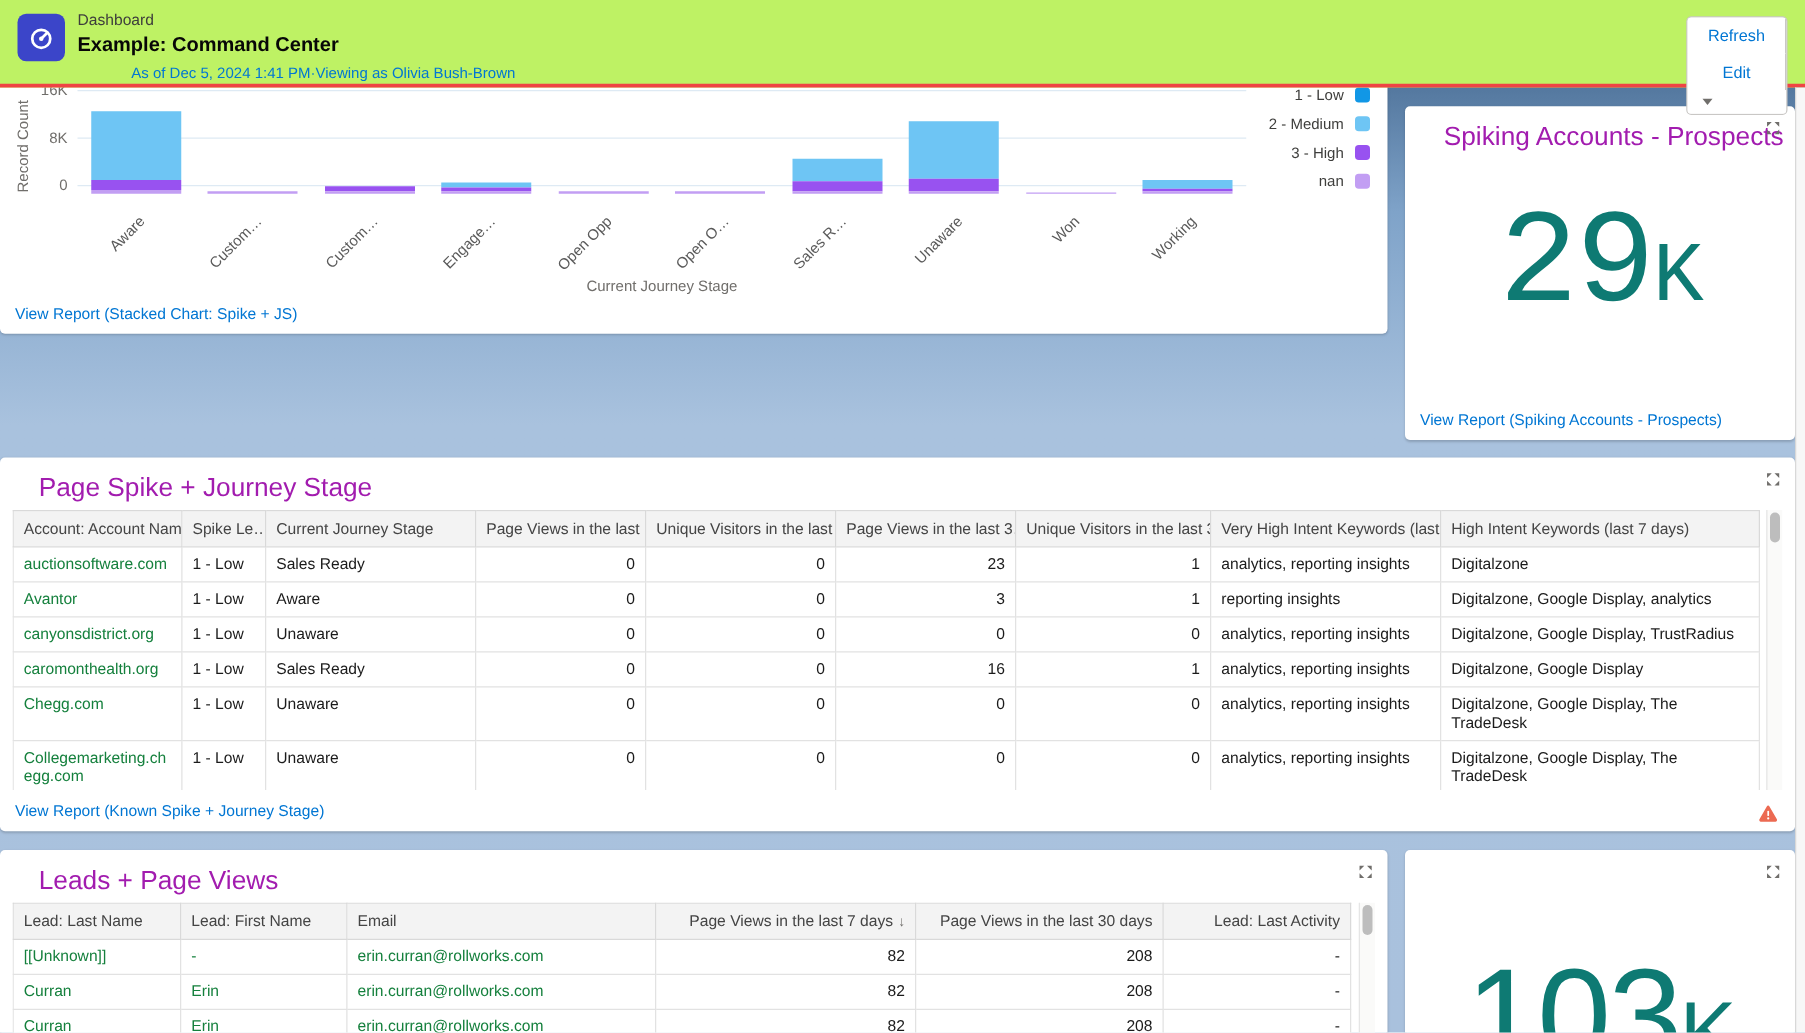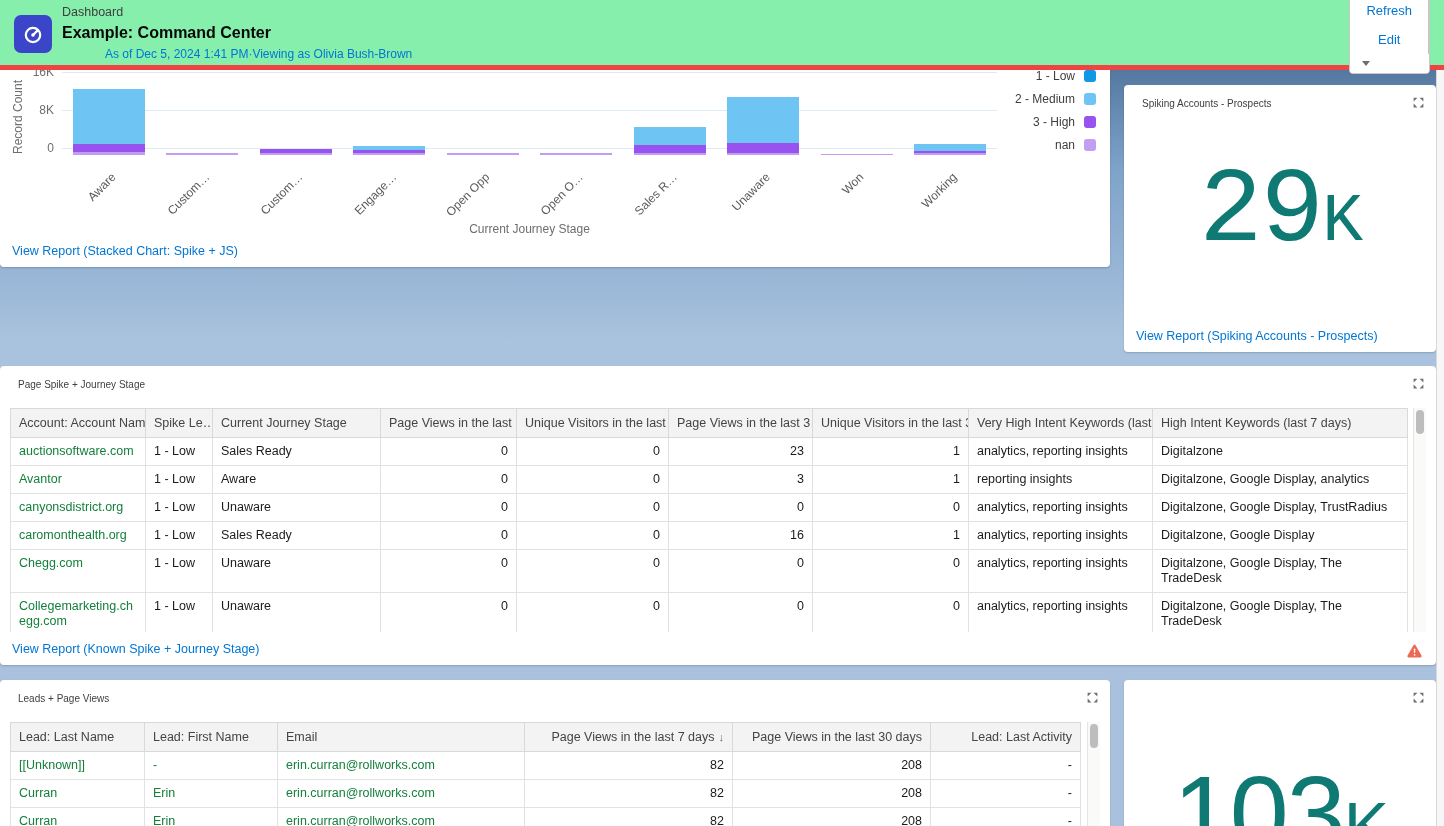--- a/index.html
+++ b/index.html
@@ -3,39 +3,39 @@
 <meta charset="utf-8">
 <style>
   * { margin:0; padding:0; box-sizing:border-box; }
   html,body { width:1444px; height:826px; overflow:hidden; }
   body {
     font-family:"Liberation Sans", sans-serif;
     background:linear-gradient(180deg,#54789F 70px,#7FA3C9 170px,#A9C2DE 340px,#A9C1DD 826px);
     position:relative; color:#181818;
   }
   
-  .header { position:absolute; top:0; left:0; width:1444px; height:70px; background:#86efac;
-            border-bottom:5px solid #ef4444; display:flex; align-items:center; padding:9px 14px; z-index:5; }
+  .header { position:absolute; top:0; left:0; width:1444px; height:70px; background:#bef264;
+            border-bottom:3px solid #ef4444; display:flex; align-items:flex-start; padding:9px 14px; z-index:5; }
   .hdr-icon { width:38px; height:38px; border-radius:7px; background:#3B45C9; display:flex;
               align-items:center; justify-content:center; flex:0 0 auto; margin-top:2px; }
   .hdr-text { margin-left:10px; flex:1; }
   .hdr-kicker { font-size:12.5px; color:#3E3E3C; }
   .hdr-title { font-size:16px; font-weight:bold; color:#080707; margin-top:5px; }
   .hdr-sub { font-size:12px; color:#0176D3; margin-top:5px;margin-left:43px; }
   .hdr-actions { display:flex; margin-top:4px; }
   .btn-group { display:flex; border:1px solid #C9C7C5; border-radius:4px; overflow:hidden; background:#fff;flex-direction:column; }
   .btn { font-size:13px; color:#0176D3; background:#fff; border:none; padding:7px 16px; cursor:pointer;
          border-right:1px solid #C9C7C5; font-family:inherit; }
   .btn:last-child { border-right:none; }
   .btn.caret-btn { padding:7px 12px; display:flex; align-items:center; }
   .caret { width:0; height:0; border-left:4px solid transparent; border-right:4px solid transparent;
            border-top:5px solid #706E6B; }
   
   .widget { position:absolute; background:#fff; border-radius:4px; box-shadow:0 1px 2px rgba(0,0,0,.18); }
-  .wtitle { font-size:10px; color:#404040; padding:13px 14px 0 18px; white-space:nowrap; }
+  .wtitle { font-size:21px; color:#a21caf; padding:13px 14px 0 31px; white-space:nowrap; }
   .expand { position:absolute; top:11px; right:11px; width:13px; height:13px; cursor:pointer; }
   .view-report { position:absolute; left:12px; bottom:9px; font-size:12.5px; color:#0176D3;
                  text-decoration:none; cursor:pointer; }
   
   #w-chart { left:0; top:85; width:1110px; height:267px; }
   .y-axis-title { position:absolute; left:-32px; top:110px; width:100px; text-align:center;
                   transform:rotate(-90deg); font-size:12px; color:#706E6B; }
   .plot { position:absolute; left:62px; top:65px; width:935px; height:90px; }
   .gridline { position:absolute; left:0; width:100%; height:1px; background:#DEEAF4; }
   .ytick { position:absolute; right:100%; margin-right:8px; transform:translateY(-50%);

